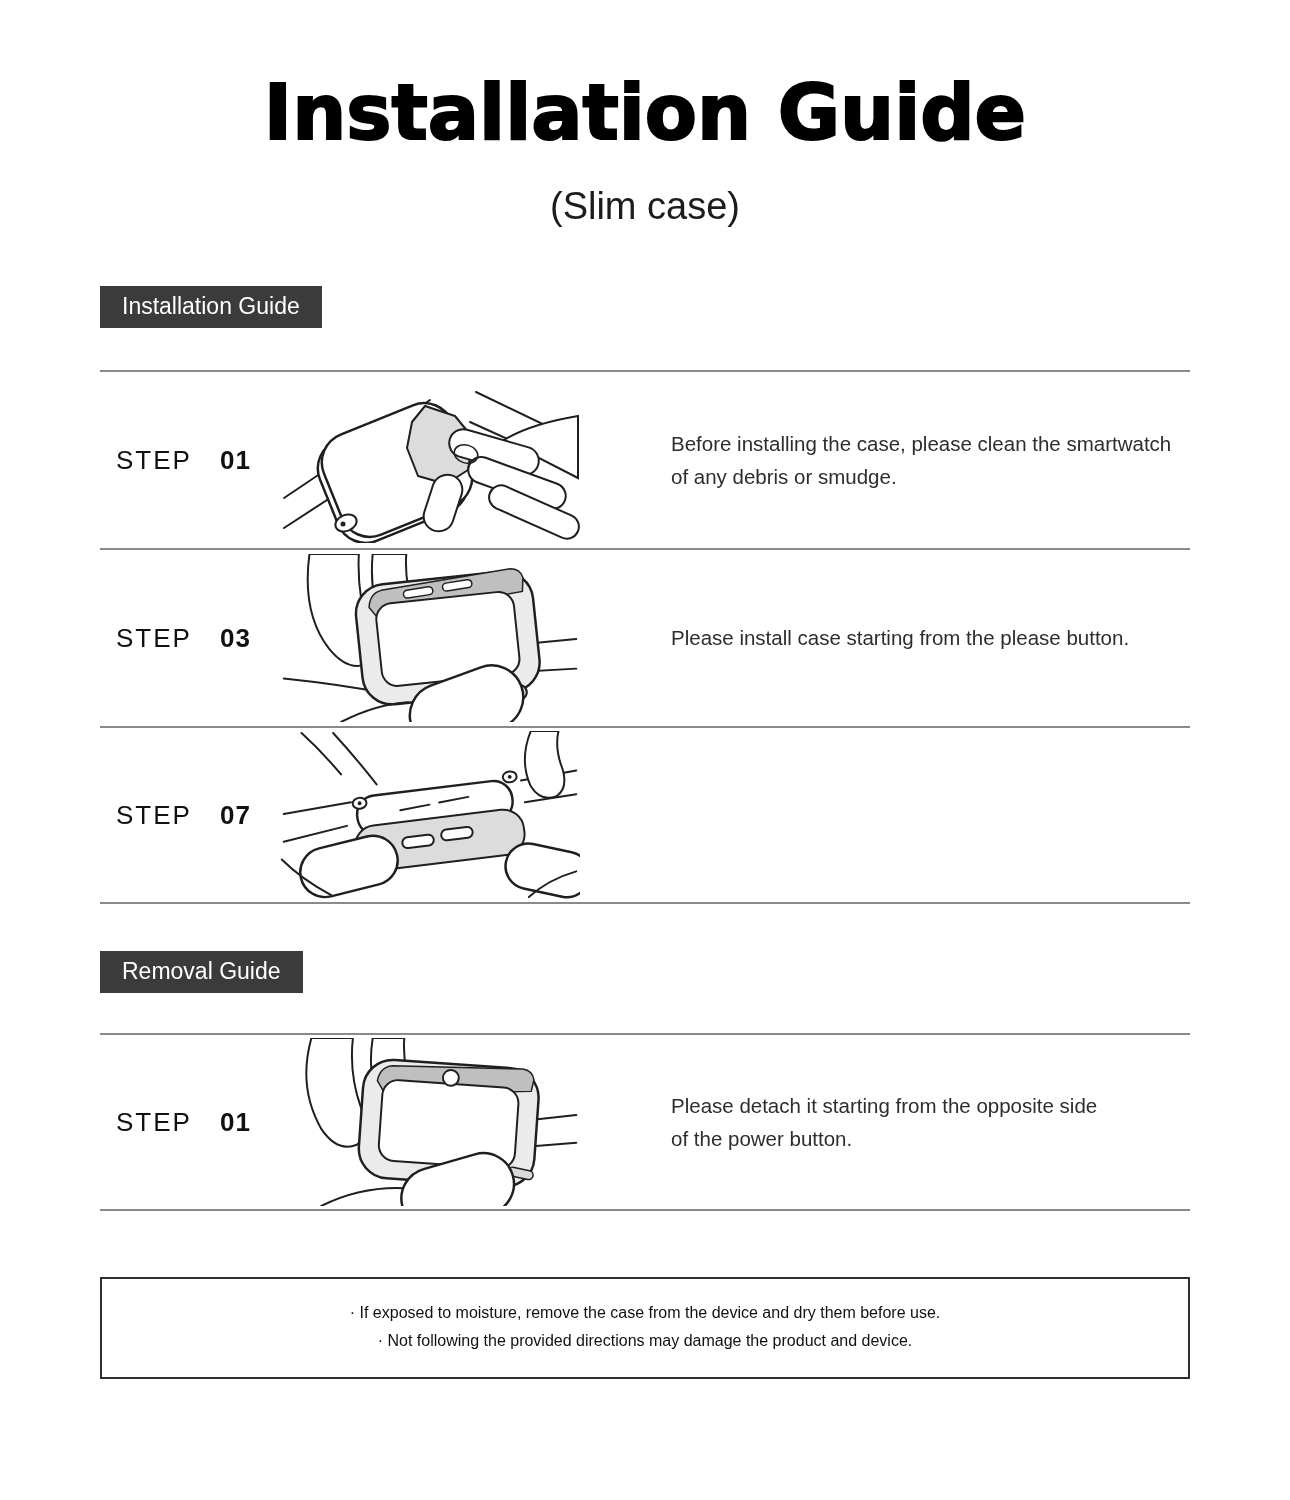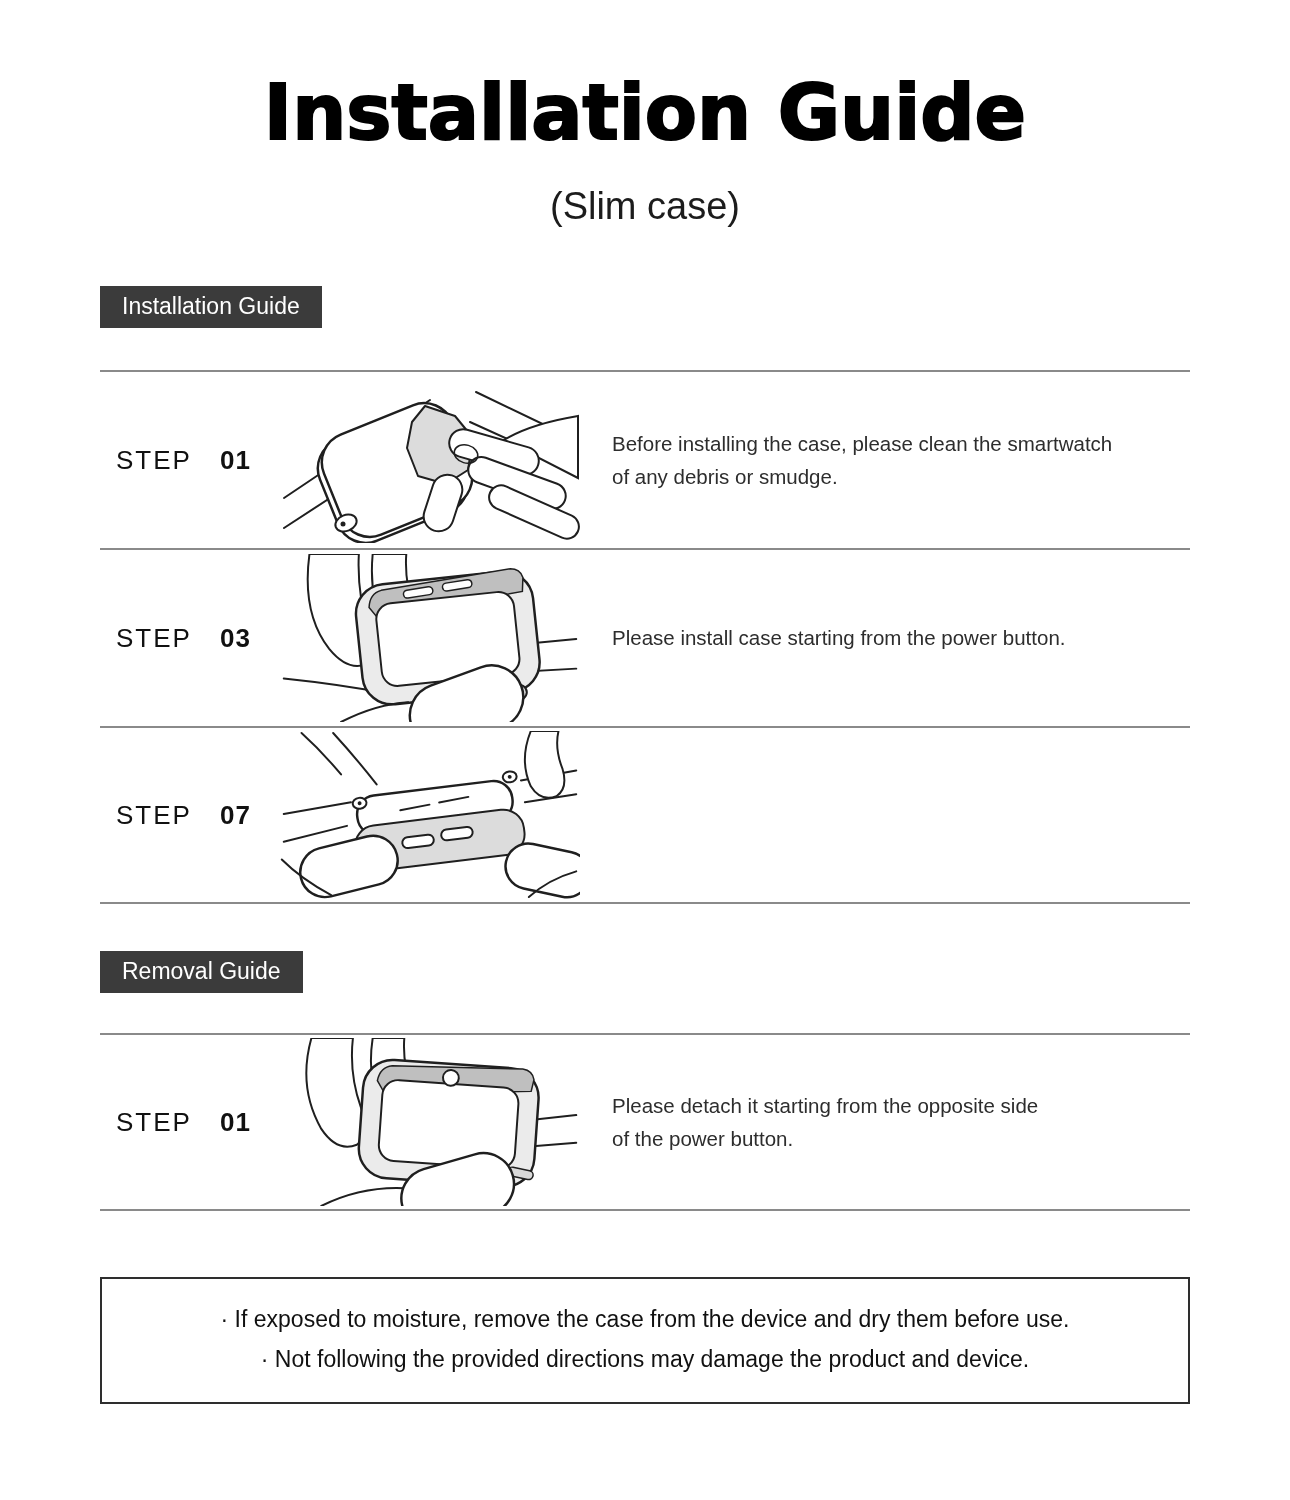--- a/index.html
+++ b/index.html
@@ -66,32 +66,32 @@
     width:300px;
     height:168px;
     flex:none;
     display:flex;
     align-items:center;
     justify-content:center;
     overflow:hidden;
   }
   .step-text {
     flex:1;
-    padding-left:32px;
+    padding-left:91px;
     font-size:20.5px;
     line-height:1.62;
     color:#2d2d2d;
     white-space:pre-line;
   }
   .note-box {
     margin:66px 100px 0 100px;
     border:2px solid #2e2e2e;
     padding:20px 10px 22px 10px;
     text-align:center;
-    font-size:23px;
+    font-size:16px;
     line-height:1.75;
     color:#111;
   }
   svg .ln { fill:none; stroke:#1f1f1f; stroke-width:2; stroke-linecap:round; }
   svg .wt { fill:#ffffff; stroke:#1f1f1f; stroke-width:2.5; }
   svg .wt2 { fill:#ffffff; stroke:#1f1f1f; stroke-width:2; }
   svg .gy { fill:#dcdcdc; stroke:#1f1f1f; stroke-width:2; stroke-linejoin:round; }
   svg .shade { fill:#bfbfbf; stroke:#1f1f1f; stroke-width:1.5; }
   svg .btn { fill:#d6d6d6; stroke:#1f1f1f; stroke-width:2; }
 </style>
@@ -153,21 +153,21 @@
           <rect x="98" y="44" width="140" height="84" rx="16" class="wt2"></rect>
           <rect x="128" y="32" width="30" height="8" rx="4" transform="rotate(-3 143 36)" fill="#ffffff" stroke="#1f1f1f" stroke-width="1.5"></rect>
           <rect x="168" y="29" width="30" height="8" rx="4" transform="rotate(-3 183 33)" fill="#ffffff" stroke="#1f1f1f" stroke-width="1.5"></rect>
         </g>
         <ellipse cx="236" cy="140" rx="12" ry="9" class="btn"></ellipse>
         <polygon points="200,152 230,143 216,168" fill="#111111"></polygon>
         <path class="ln" d="M 60 170 Q 95 152 128 150"></path>
         <rect x="128" y="122" width="118" height="64" rx="32" transform="rotate(-20 187 154)" class="wt"></rect>
       </svg>
     </div>
-    <div class="step-text">Please install case starting from the power button.</div>
+    <div class="step-text">Please install case starting from the please button.</div>
   </div>
 
   <div class="step-row">
     <div class="step-label">
       <span>STEP</span><span class="step-num">07</span>
     </div>
     <div class="step-illus">
       <svg viewBox="0 0 300 170" width="300" height="168">
         <path class="ln" d="M 2 84 L 70 72"></path>
         <path class="ln" d="M 2 112 L 66 96"></path>

